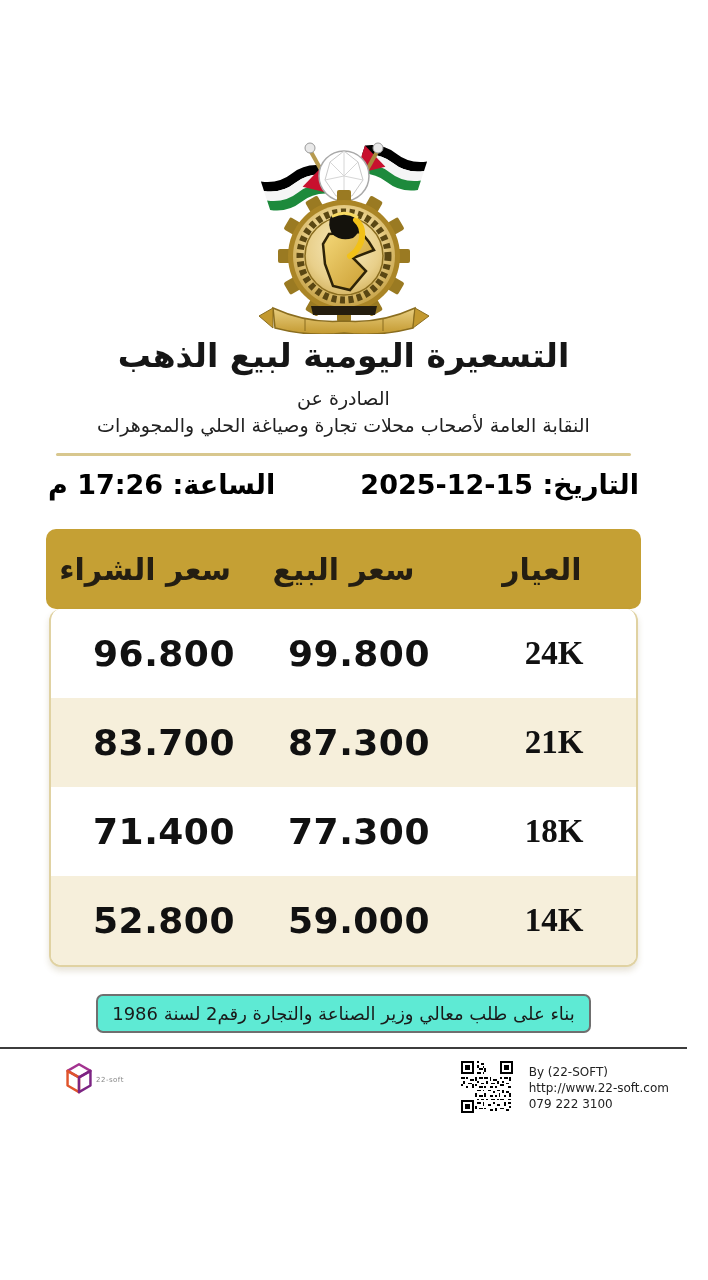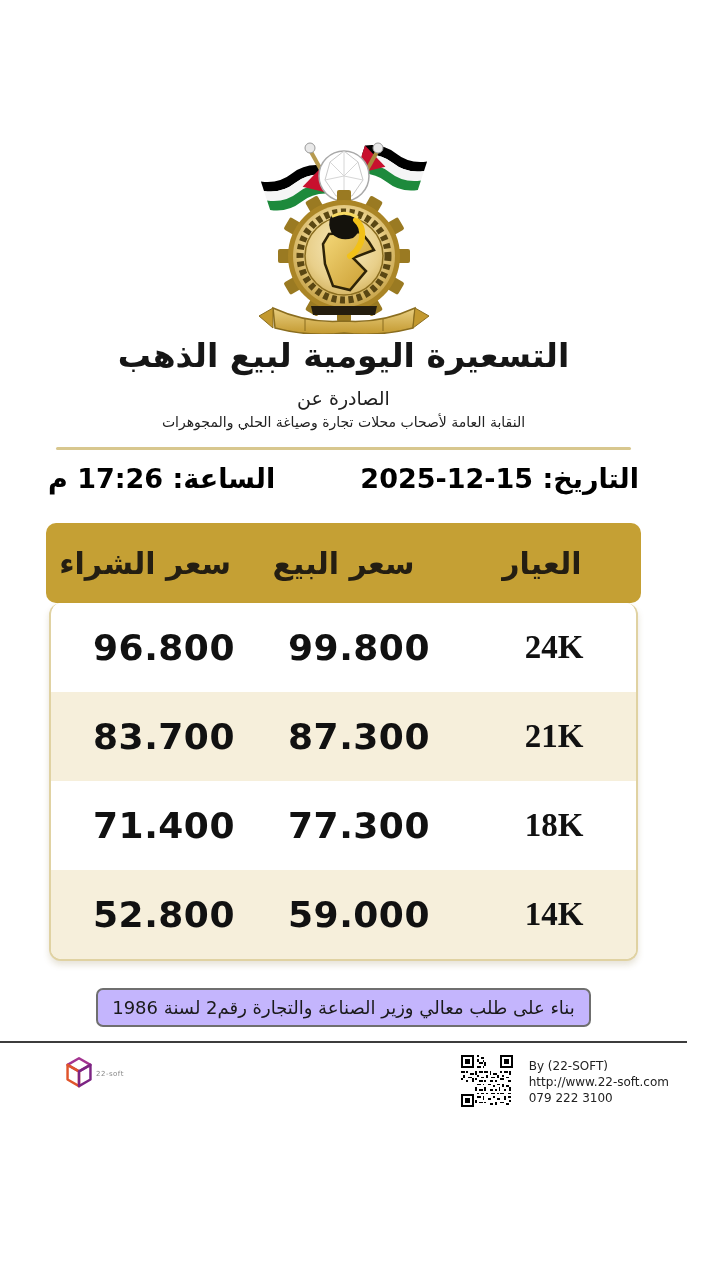--- a/index.html
+++ b/index.html
@@ -9,21 +9,21 @@
   }
   .page{width:687px;height:1280px;position:relative;border-radius:8px;}
   .center{text-align:center;}
 
   
   .logo-wrap{padding-top:138px;display:flex;justify-content:center;}
 
   
   .title{font-size:33px;font-weight:bold;color:#161616;margin-top:2px;letter-spacing:0;}
   .issued{font-size:19px;margin-top:12px;color:#222;}
-  .issuer{font-size:14px;margin-top:5px;color:#222;}
+  .issuer{font-size:19px;margin-top:5px;color:#222;}
   .country{font-size:23px;margin-top:13px;color:#1b1b1b;}
 
   .divider{height:3px;background:#d8c78e;margin:17px 56px 0 56px;border-radius:2px;}
 
   
   .date-row{
     direction:rtl;display:flex;justify-content:space-between;
     margin:13px 48px 0 48px;font-size:27px;font-weight:bold;color:#000;
   }
 
@@ -44,21 +44,21 @@
   .pt-row{display:flex;align-items:center;height:89px;background:#ffffff;}
   .pt-row.alt{background:#f6efdb;}
   .pt-row .cell{flex:1;text-align:center;font-weight:bold;color:#111;padding-left:31px;}
   .cell.karat{font-size:33px;font-family:Liberation Serif, serif;}
   .cell.price{font-size:36px;letter-spacing:.5px;}
 
   
   .note-wrap{margin-top:27px;display:flex;justify-content:center;}
   .note{
     direction:rtl;border:2px solid #6f6f6f;border-radius:7px;
-    padding:7px 14px;font-size:18px;color:#1a1a1a;background:#c4b5fd;
+    padding:7px 14px;font-size:18px;color:#1a1a1a;background:#5eead4;
   }
 
   
   .footer-line{border:none;border-top:2px solid #3c3c3c;margin:14px 0 0 0;}
   .footer{display:flex;justify-content:space-between;align-items:flex-start;padding:12px 18px 0 40px;}
   .brand-block{display:flex;flex-direction:row;align-items:center;margin-left:22px;}
   .brand-caption{font-size:7px;color:#888;margin-top:1px;letter-spacing:.5px;}
   .credit-block{display:flex;align-items:center;gap:16px;}
   .credit-text{font-size:12px;line-height:1.35;color:#222;padding-top:2px;}
 </style>

